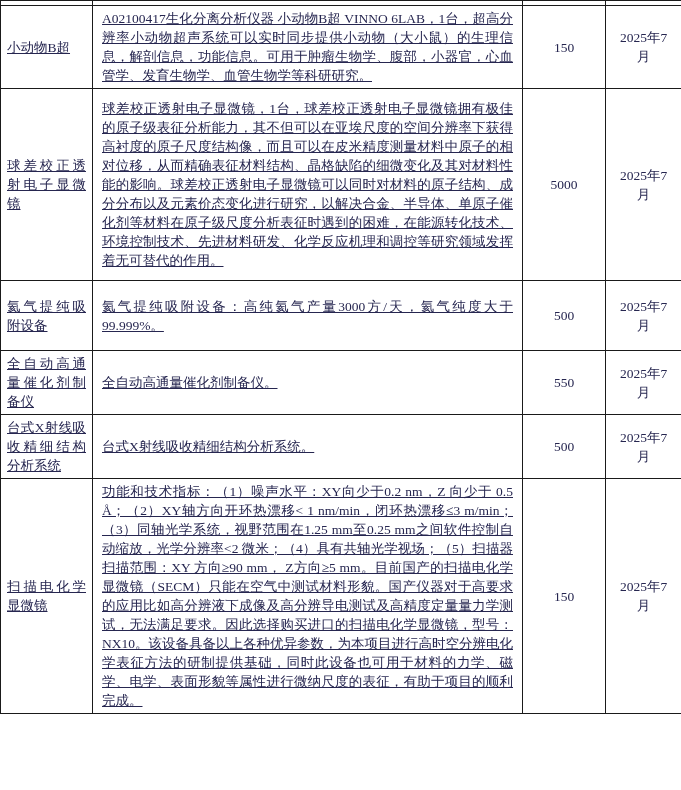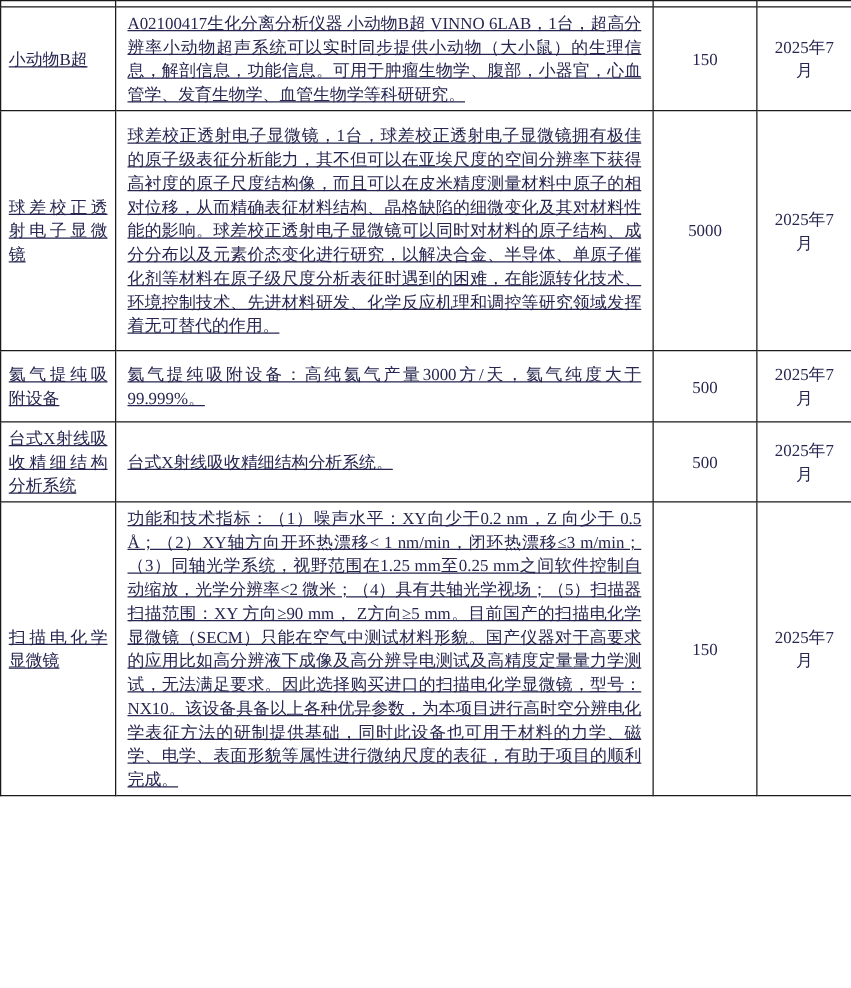--- a/index.html
+++ b/index.html
@@ -82,24 +82,30 @@
         <td class="cell-desc">A02100417生化分离分析仪器 小动物B超 VINNO 6LAB，1台，超高分辨率小动物超声系统可以实时同步提供小动物（大小鼠）的生理信息，解剖信息，功能信息。可用于肿瘤生物学、腹部，小器官，心血管学、发育生物学、血管生物学等科研研究。</td>
         <td class="cell-amount">150</td>
         <td class="cell-date"><span class="date-wrap">2025年7月</span></td>
       </tr>
       <tr style="height: 192px;">
         <td class="cell-name">球差校正透射电子显微镜</td>
         <td class="cell-desc">球差校正透射电子显微镜，1台，球差校正透射电子显微镜拥有极佳的原子级表征分析能力，其不但可以在亚埃尺度的空间分辨率下获得高衬度的原子尺度结构像，而且可以在皮米精度测量材料中原子的相对位移，从而精确表征材料结构、晶格缺陷的细微变化及其对材料性能的影响。球差校正透射电子显微镜可以同时对材料的原子结构、成分分布以及元素价态变化进行研究，以解决合金、半导体、单原子催化剂等材料在原子级尺度分析表征时遇到的困难，在能源转化技术、环境控制技术、先进材料研发、化学反应机理和调控等研究领域发挥着无可替代的作用。</td>
         <td class="cell-amount">5000</td>
         <td class="cell-date"><span class="date-wrap">2025年7月</span></td>
       </tr>
-      <tr style="height: 57px;">
+      <tr style="height: 70px;">
         <td class="cell-name">氦气提纯吸附设备</td>
         <td class="cell-desc">氦气提纯吸附设备：高纯氦气产量3000方/天，氦气纯度大于99.999%。</td>
         <td class="cell-amount">500</td>
+        <td class="cell-date"><span class="date-wrap">2025年7月</span></td>
+      </tr>
+      <tr style="height: 55px;">
+        <td class="cell-name">全自动高通量催化剂制备仪</td>
+        <td class="cell-desc">全自动高通量催化剂制备仪。</td>
+        <td class="cell-amount">550</td>
         <td class="cell-date"><span class="date-wrap">2025年7月</span></td>
       </tr>
       <tr style="height: 64px;">
         <td class="cell-name">台式X射线吸收精细结构分析系统</td>
         <td class="cell-desc">台式X射线吸收精细结构分析系统。</td>
         <td class="cell-amount">500</td>
         <td class="cell-date"><span class="date-wrap">2025年7月</span></td>
       </tr>
       <tr style="height: 211px;">
         <td class="cell-name">扫描电化学显微镜</td>

